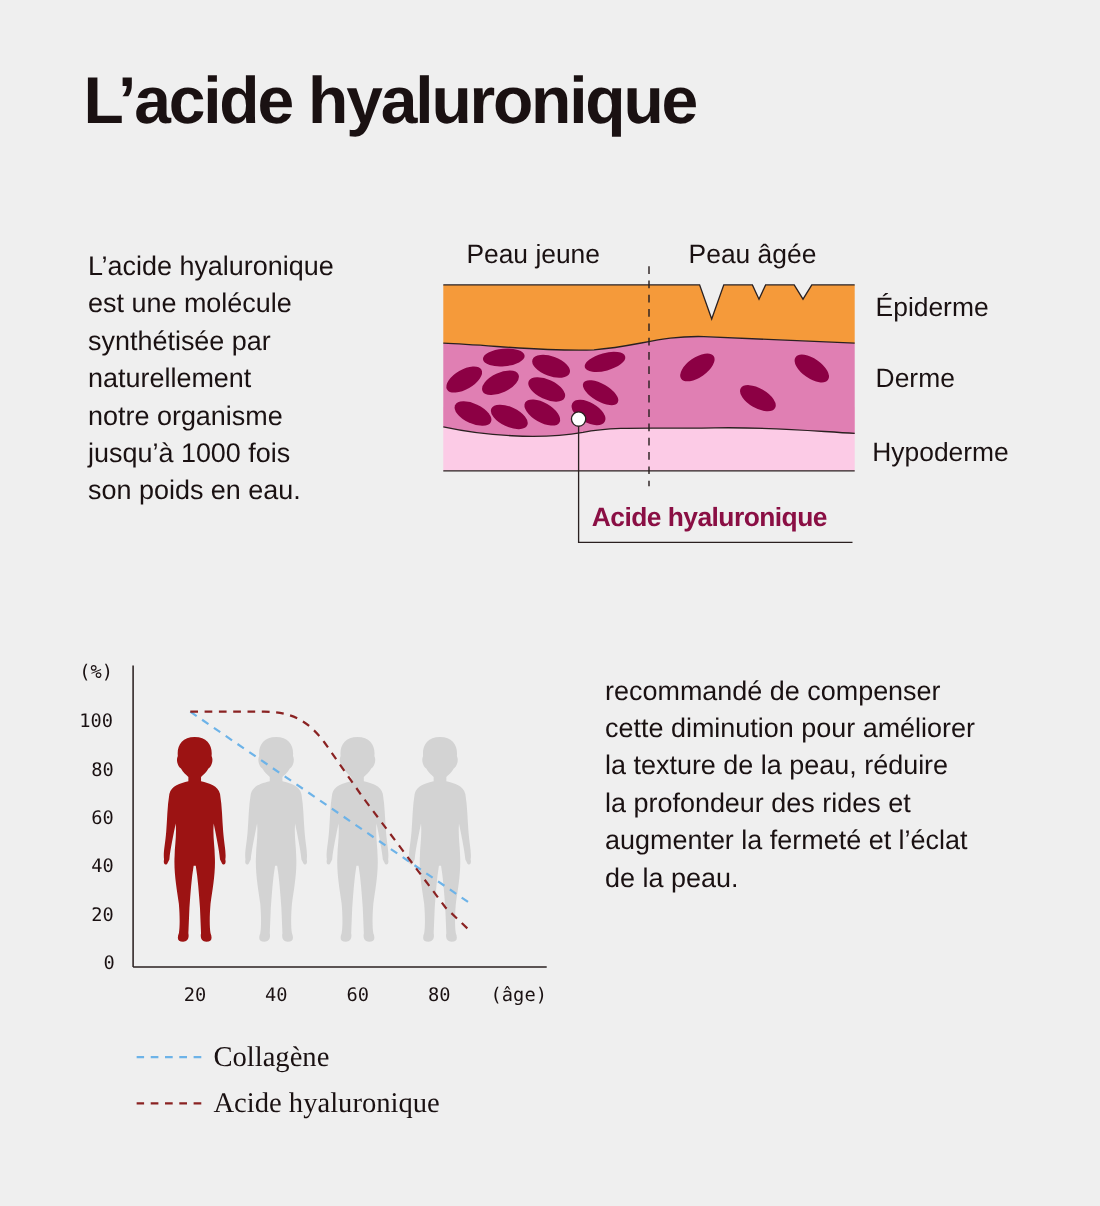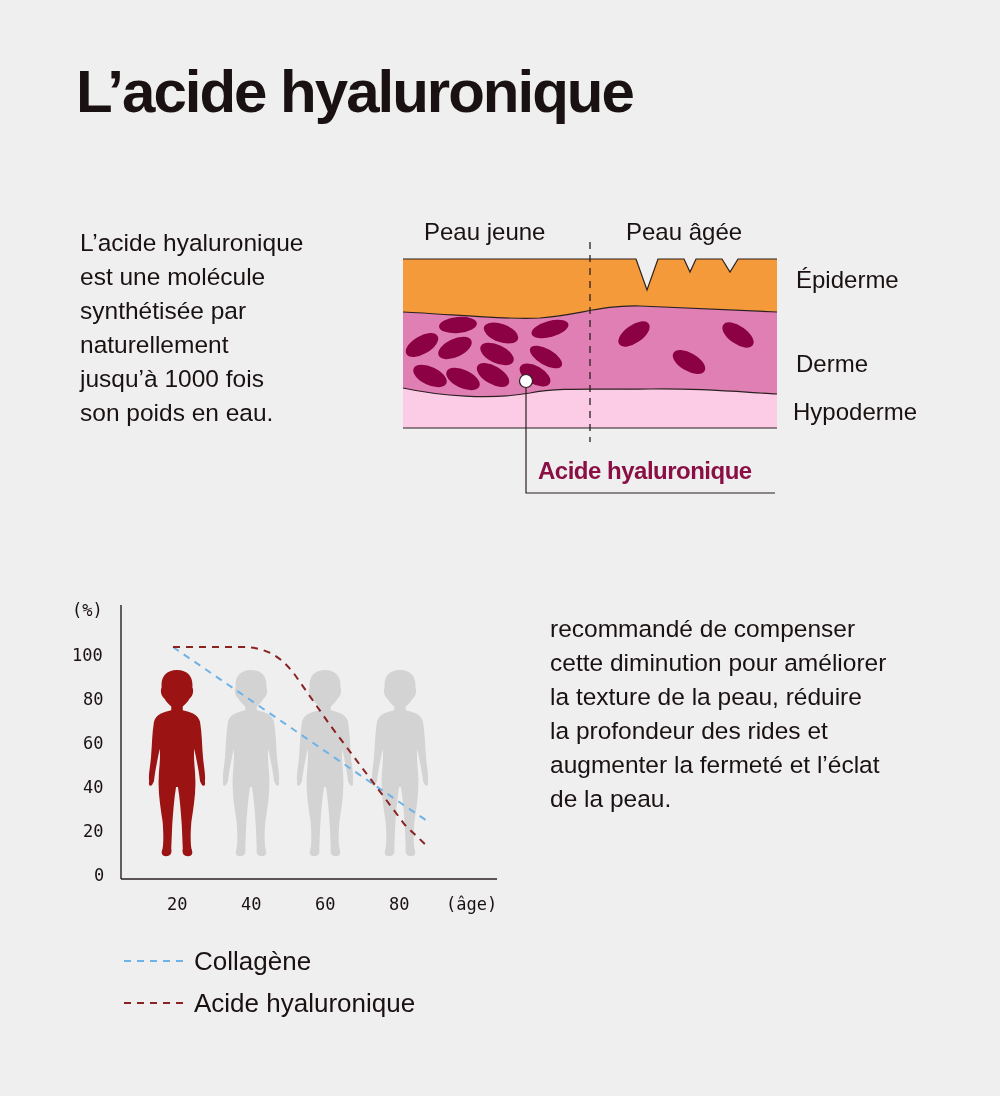--- a/index.html
+++ b/index.html
@@ -9,34 +9,35 @@
   .intro { position:absolute; left:80px; top:226px; font-size:24.5px; line-height:34px; width:300px; }
   .intro div { white-space:nowrap; }
   .skin { position:absolute; left:390px; top:210px; width:600px; height:300px; }
   .layer-label { position:absolute; font-size:24px; white-space:nowrap; }
   .skin-head { position:absolute; font-size:24px; white-space:nowrap; }
   .ah-label { position:absolute; left:538px; top:457px; font-size:24px; font-weight:bold; color:#8a0f44; letter-spacing:-0.5px; white-space:nowrap; }
   .chart { position:absolute; left:60px; top:590px; width:470px; height:350px; }
   .mono { font-family:"DejaVu Sans Mono", monospace; font-size:17px; fill:#1a1112; }
   .desc { position:absolute; left:550px; top:612px; font-size:24.5px; line-height:34px; }
   .desc div { white-space:nowrap; }
-  .legend { position:absolute; left:124px; top:940px; }
+  .legend { position:absolute; left:124px; top:940px;font-family:Liberation Serif, serif; }
   .legend-item { display:flex; align-items:center; height:42px; font-size:26px; }
   .legend-item svg { margin-right:10px; }
 </style>
 </head>
 <body>
 
 <h1 class="title">L’acide hyaluronique</h1>
 
 <div class="intro">
   <div>L’acide hyaluronique</div>
   <div>est une molécule</div>
   <div>synthétisée par</div>
   <div>naturellement</div>
+  <div>notre organisme</div>
   <div>jusqu’à 1000 fois</div>
   <div>son poids en eau.</div>
 </div>
 
 <div>
   <span class="skin-head" style="left:424px;top:218px;">Peau jeune</span>
   <span class="skin-head" style="left:626px;top:218px;">Peau âgée</span>
 
   <svg class="skin" viewBox="390 210 600 300">
 
@@ -69,21 +70,21 @@
       <ellipse cx="634" cy="334" rx="18" ry="9" transform="rotate(-35 634 334)"></ellipse>
       <ellipse cx="689" cy="362" rx="18" ry="9" transform="rotate(30 689 362)"></ellipse>
       <ellipse cx="738" cy="335" rx="18" ry="9" transform="rotate(35 738 335)"></ellipse>
     </g>
 
     <polyline points="526,381 526,493 775,493" fill="none" stroke="#2a2020" stroke-width="1.2"></polyline>
     <circle cx="526" cy="381" r="6.5" fill="#ffffff" stroke="#2a2020" stroke-width="1.2"></circle>
   </svg>
 
   <span class="layer-label" style="left:796px;top:266px;">Épiderme</span>
-  <span class="layer-label" style="left:796px;top:331px;margin-top:19px;">Derme</span>
+  <span class="layer-label" style="left:796px;top:331px;">Derme</span>
   <span class="layer-label" style="left:793px;top:398px;text-align:right;">Hypoderme</span>
   <span class="ah-label">Acide hyaluronique</span>
 </div>
 
 <svg class="chart" viewBox="60 590 470 350">
   <defs>
     <clipPath id="fig-clip-shape">
         <path id="fig-path" d="M0,0"></path>
       </clipPath>
     <symbol id="woman" viewBox="0 0 60 200">

